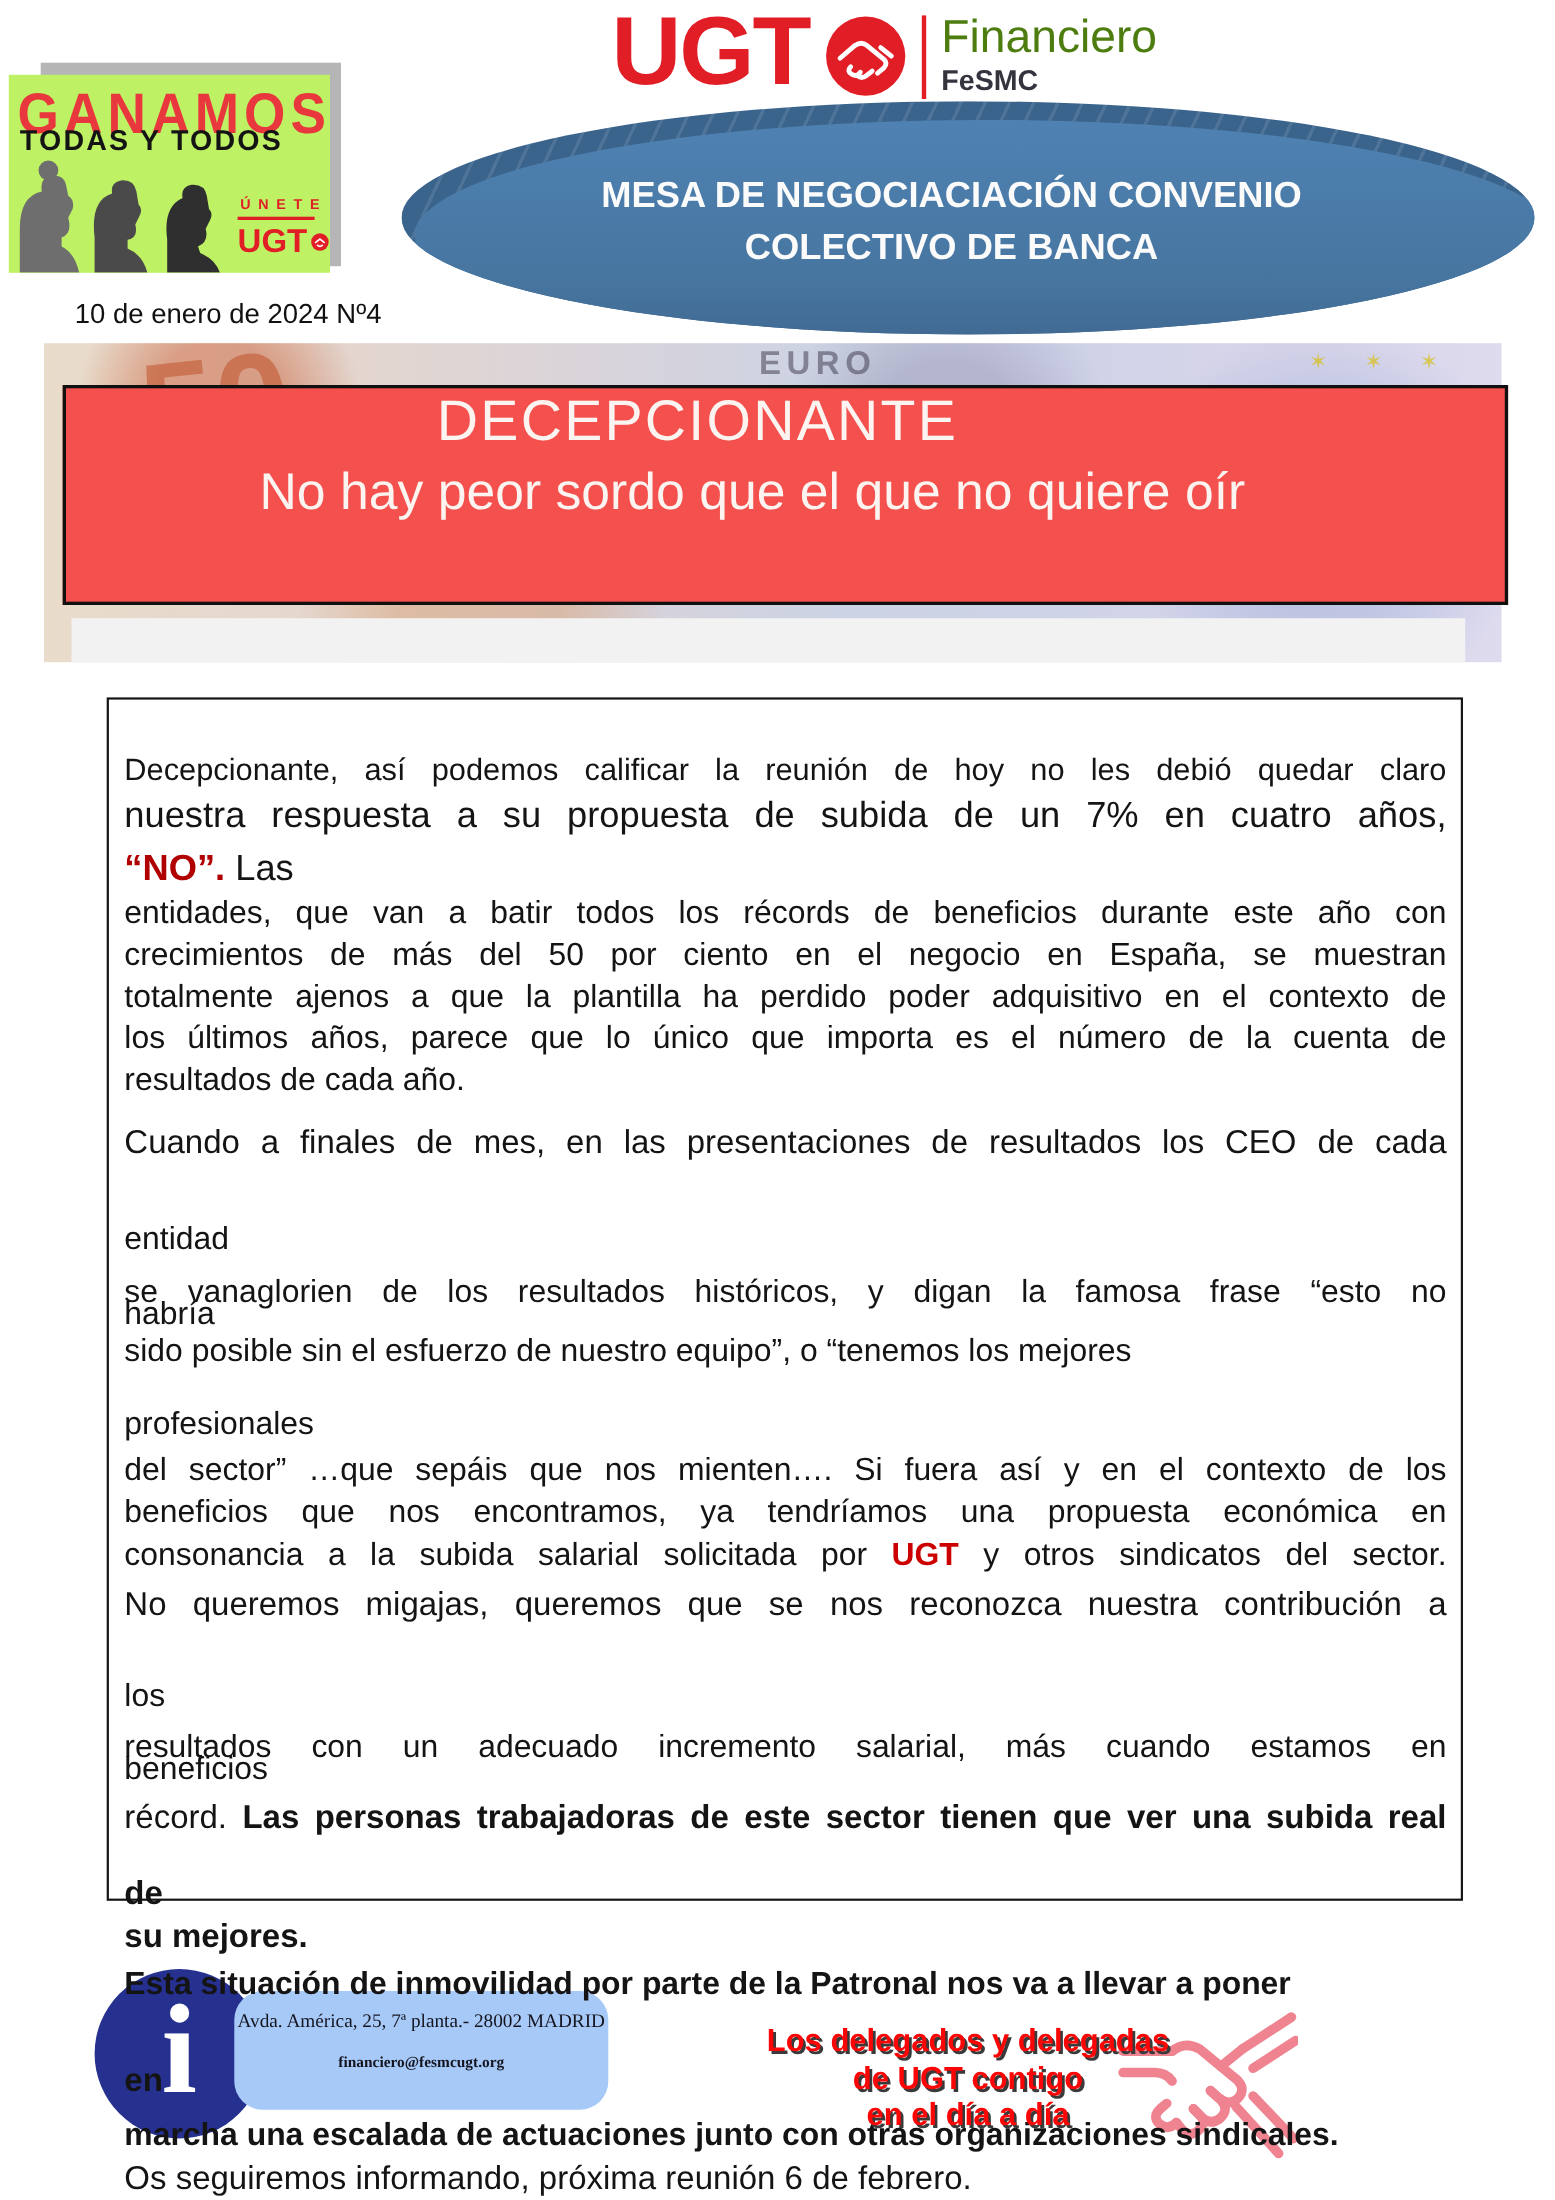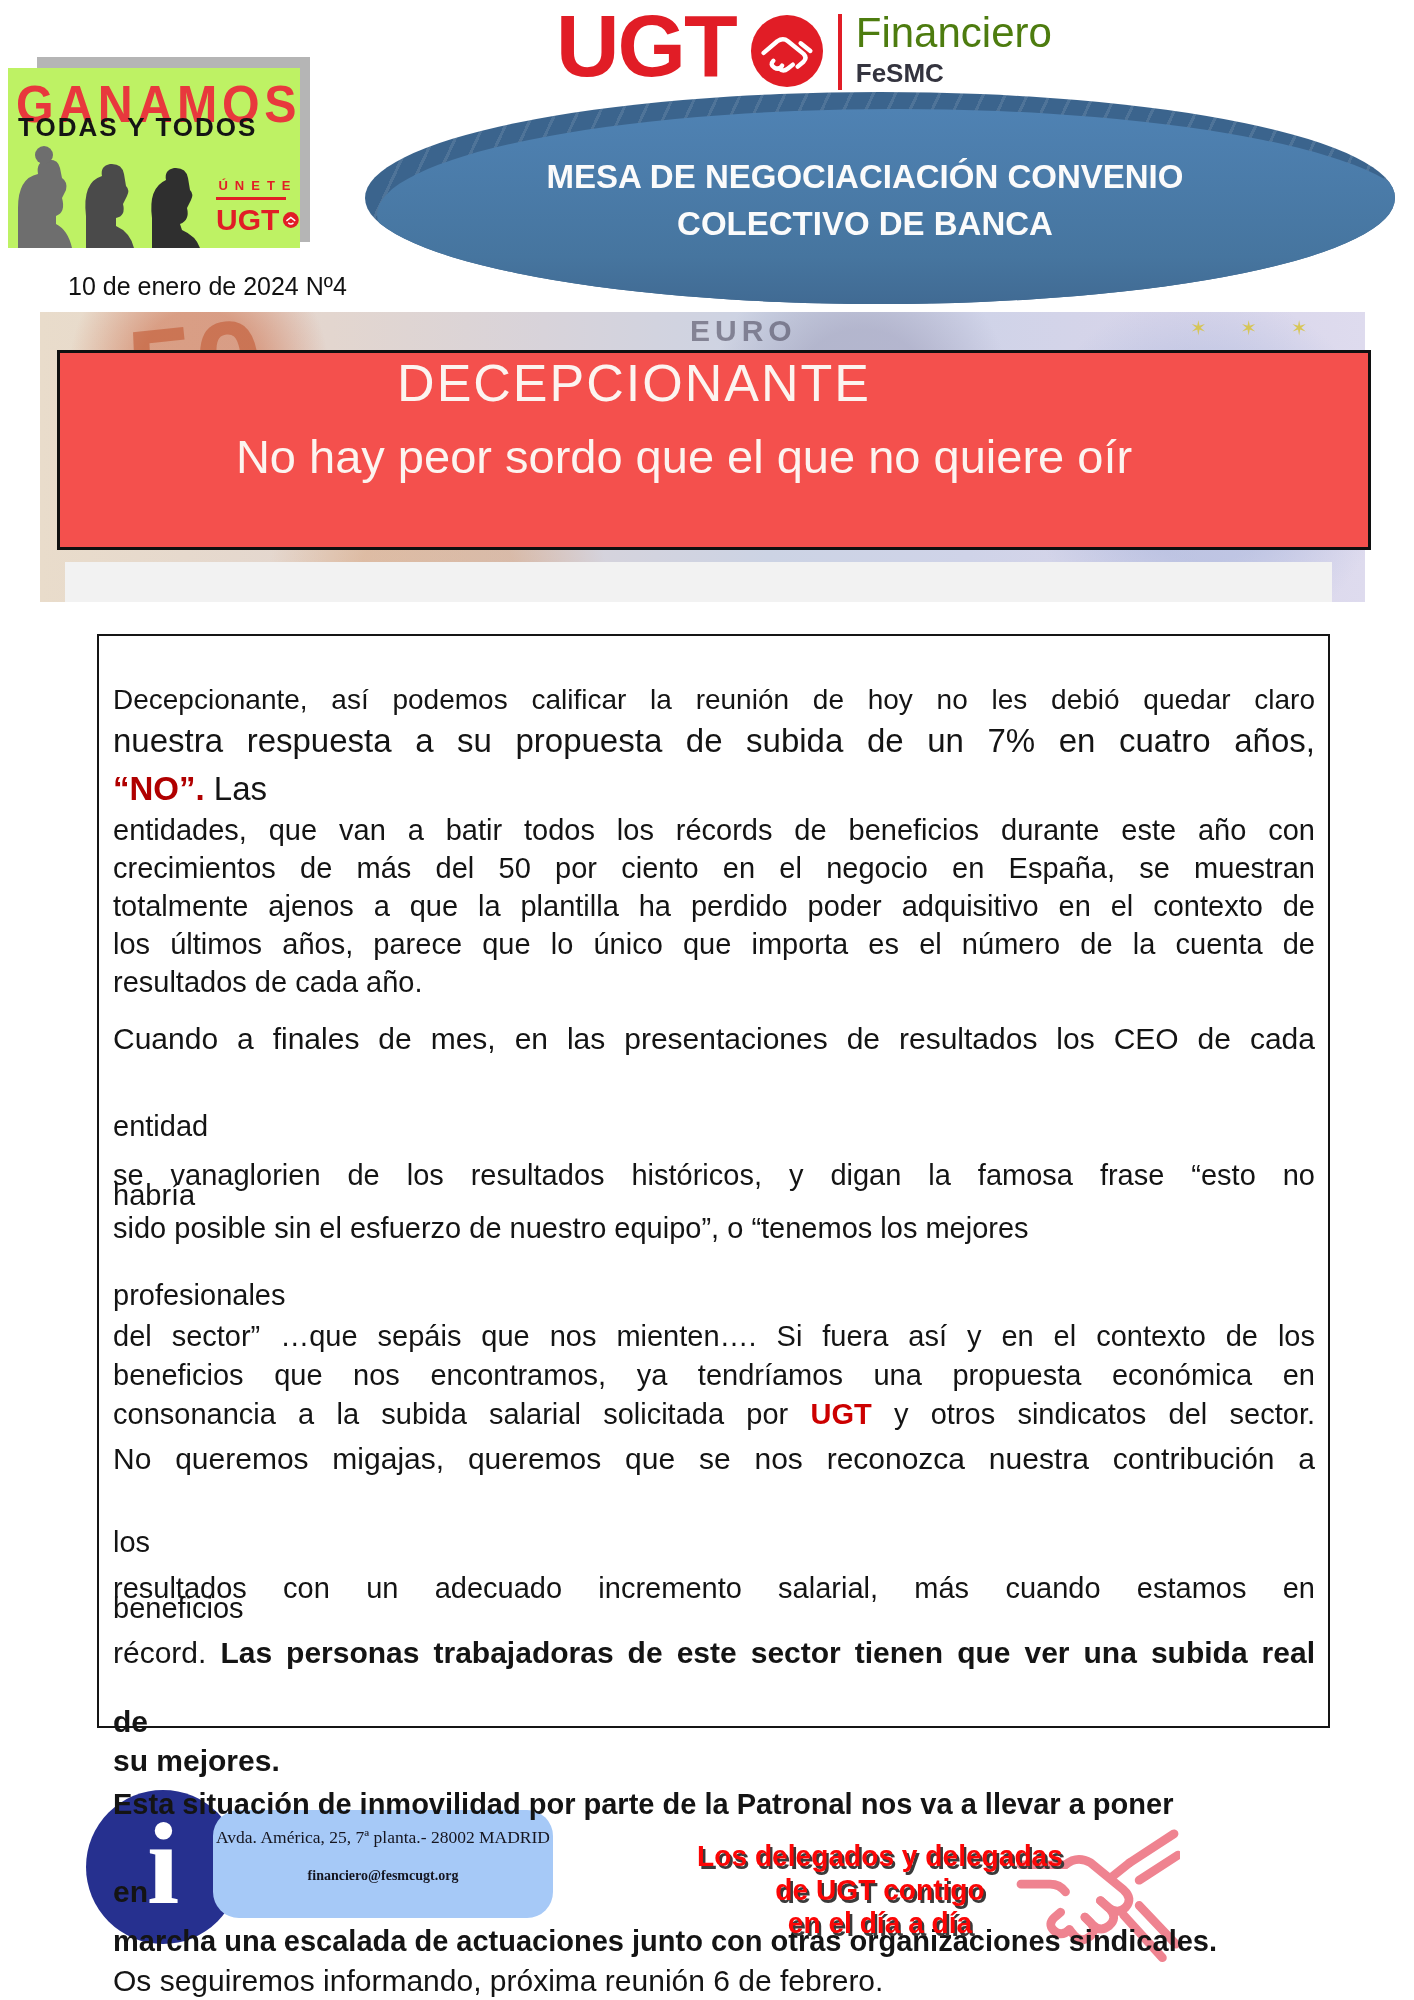--- a/index.html
+++ b/index.html
@@ -55,21 +55,21 @@
   .euro-word2{position:absolute;left:120px;top:248px;font-size:26px;font-weight:700;
               color:rgba(80,75,95,.4);letter-spacing:10px;}
   .euro-stars{position:absolute;left:1150px;top:4px;font-size:20px;color:rgba(215,195,60,.85);letter-spacing:14px;}
 
   .gray-strip{left:65px;top:562px;width:1267px;height:40px;background:#f2f2f2;z-index:2;}
 
   
   .alert{left:57px;top:350px;width:1314px;height:200px;background:#f4504d;border:3px solid #101010;
          box-sizing:border-box;z-index:3;text-align:center;color:#fcf4f0;}
   .alert-title{padding-right:160px;font-size:52px;font-weight:500;letter-spacing:2px;}
-  .alert-sub{margin-top:16px;padding-right:60px;font-size:47px;font-weight:400;}
+  .alert-sub{margin-top:6px;padding-right:60px;font-size:47px;font-weight:400;}
 
   
   .textbox{left:97px;top:634px;width:1233px;height:1094px;border:2px solid #151515;
            box-sizing:border-box;background:#fff;z-index:5;}
   .ln{position:absolute;left:113px;width:1202px;font-size:29px;line-height:1.15;color:#141414;
       white-space:nowrap;z-index:6;}
   .just{white-space:normal;text-align:justify;text-align-last:justify;}
   .b{font-weight:700;}
   .dr{color:#b00000;font-weight:700;}
   .ugtred{color:#cc0000;font-weight:700;}

